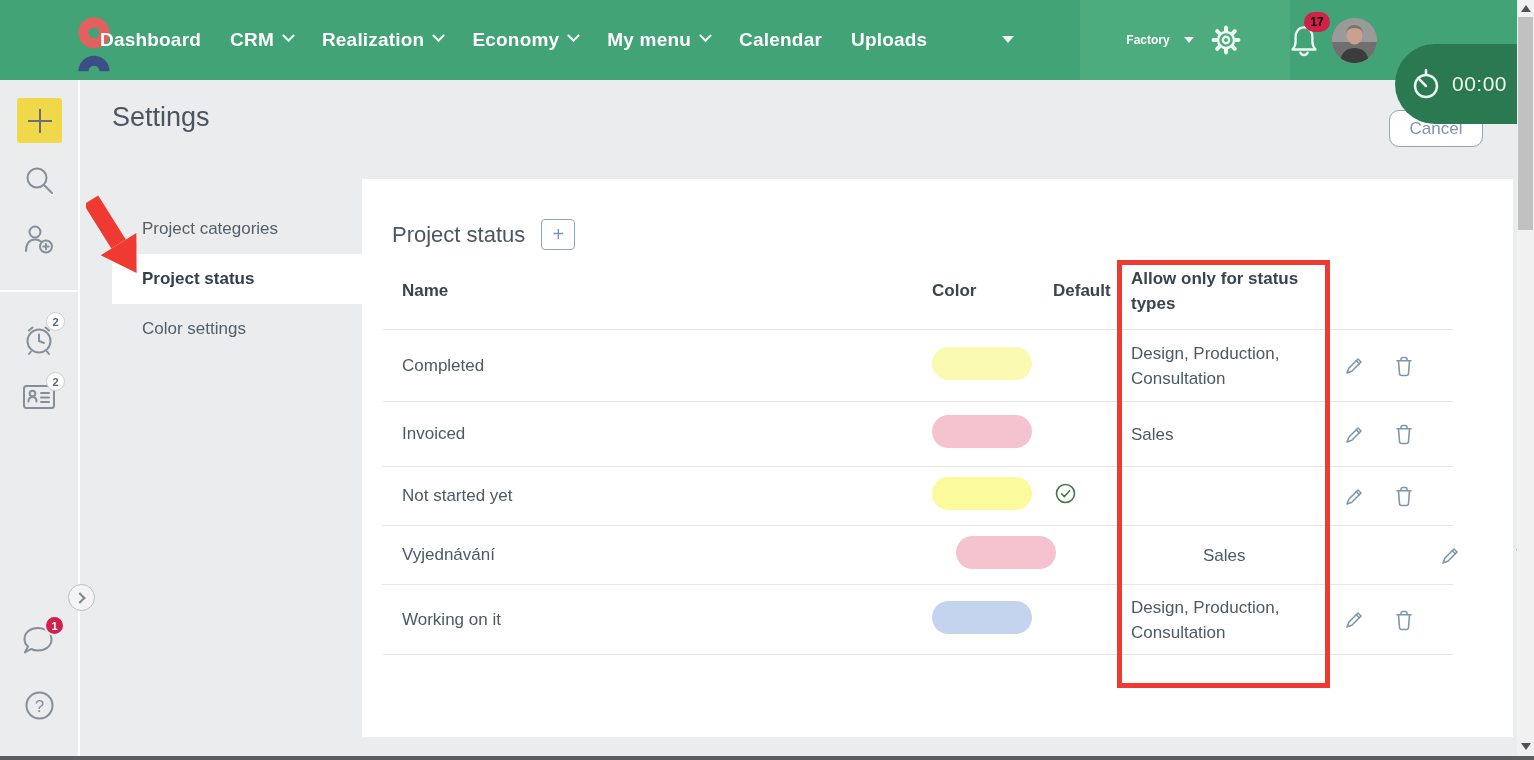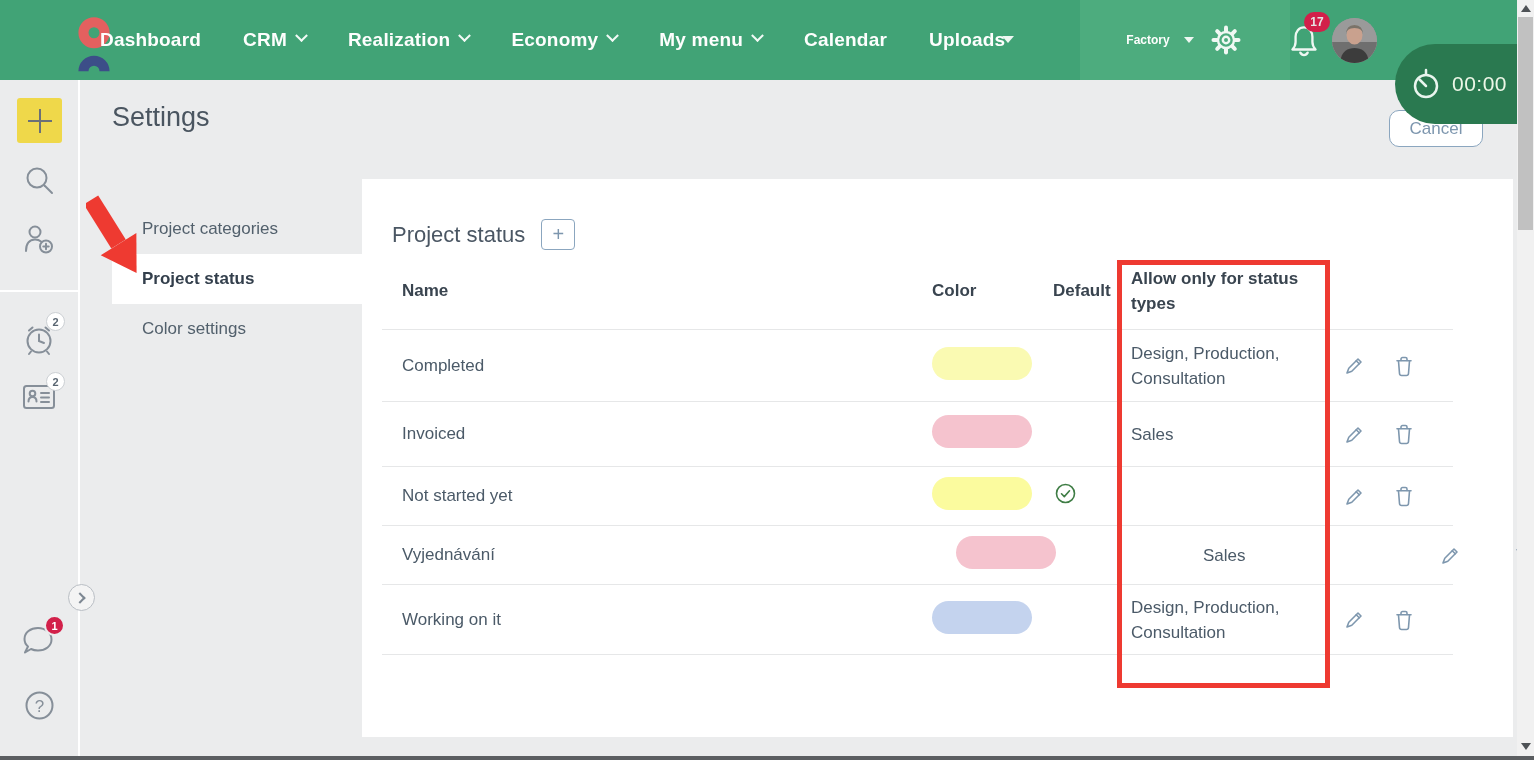--- a/index.html
+++ b/index.html
@@ -4,30 +4,30 @@
 <style>
   * { box-sizing: border-box; }
   html,body { margin:0; padding:0; }
   body {
     width:1534px; height:760px; overflow:hidden; position:relative;
     font-family:"Liberation Sans", sans-serif; background:#ebeced; color:#4b5a68;
   }
   
   .topnav { position:absolute; left:0; top:0; width:1517px; height:80px; background:#41a376; z-index:10; }
   .logo { position:absolute; left:66px; top:8px; width:56px; height:66px; }
-  .nav-items { position:absolute; left:100px; top:0; height:80px; display:flex; align-items:center; gap:42px; }
+  .nav-items { position:absolute; left:100px; top:0; height:80px; display:flex; align-items:center; gap:29px; }
   .nav-item { display:flex; align-items:center; gap:10px; color:#fdfefd; font-size:19px; font-weight:bold; letter-spacing:.2px; cursor:pointer; white-space:nowrap; }
   .chev { width:9px; height:9px; border-right:2.5px solid #f2faf6; border-bottom:2.5px solid #f2faf6; transform:rotate(45deg) translate(-2px,-2px); margin-top:-4px; }
   .caret-filled { width:0; height:0; border-left:6px solid transparent; border-right:6px solid transparent; border-top:7px solid #eef7f2; }
   .more-caret { position:absolute; left:1002px; top:36px; }
   .workspace { position:absolute; left:1080px; top:0; width:210px; height:80px; background:#4dac7e; display:flex; align-items:center; justify-content:center; gap:14px; }
   .workspace .label { color:#fdfefd; font-size:12px; font-weight:bold; }
   .workspace .caret-filled { border-left-width:5px; border-right-width:5px; border-top-width:6px; }
   .bell-wrap { position:absolute; left:1286px; top:20px; width:46px; height:46px; }
-  .nav-badge { position:absolute; left:18px; top:-8px; min-width:26px; height:20px; background:#d2204a; border-radius:10px; color:#e5e5e5; font-size:12px; font-weight:bold; display:flex; align-items:center; justify-content:center; padding:0 6px; }
+  .nav-badge { position:absolute; left:18px; top:-8px; min-width:26px; height:20px; background:#d2204a; border-radius:10px; color:#000000; font-size:12px; font-weight:bold; display:flex; align-items:center; justify-content:center; padding:0 6px; }
   .avatar { position:absolute; left:1332px; top:18px; width:45px; height:45px; border-radius:50%; overflow:hidden; background:#969696; }
   .timer-capsule { position:absolute; left:1395px; top:0; width:122px; height:80px; background:#2a7950; border-radius:40px 0 0 40px; display:flex; align-items:center; padding-left:14px; gap:9px;margin-top:44px; }
   .timer-value { color:#edf7e7; font-size:21px; letter-spacing:.5px; }
   
   .scrollbar { position:absolute; right:0; top:0; width:17px; height:760px; background:#f1f1f1; z-index:60; }
   .sb-btn { position:absolute; left:0; width:17px; height:17px; display:flex; align-items:center; justify-content:center; }
   .sb-up { top:0; } .sb-down { bottom:5px; }
   .tri-up { width:0; height:0; border-left:5px solid transparent; border-right:5px solid transparent; border-bottom:7px solid #4e5256; }
   .tri-down { width:0; height:0; border-left:5px solid transparent; border-right:5px solid transparent; border-top:7px solid #4e5256; }
   .sb-thumb { position:absolute; left:1px; top:17px; width:15px; height:213px; background:#c1c1c1; }

